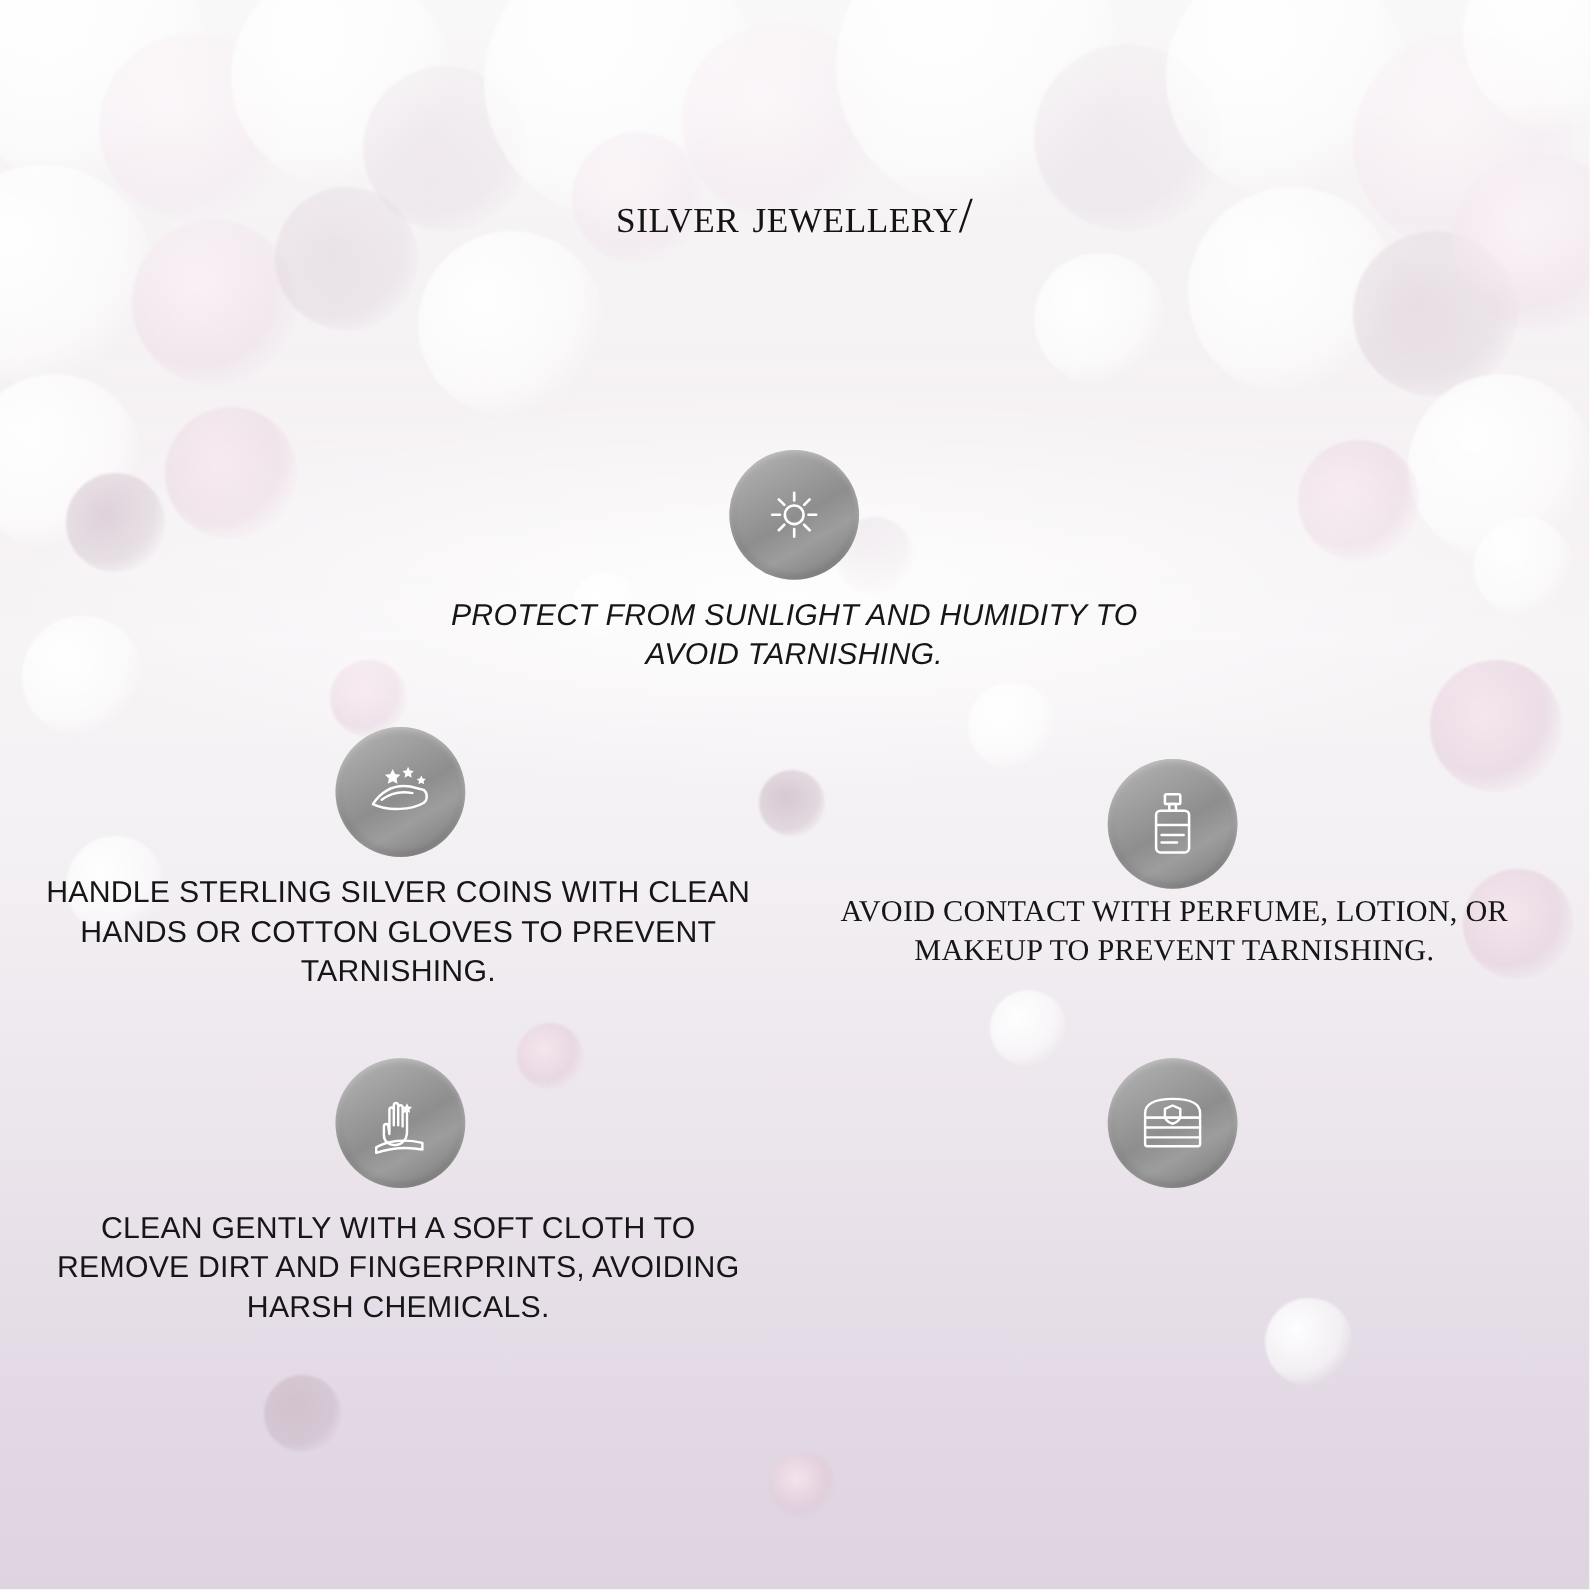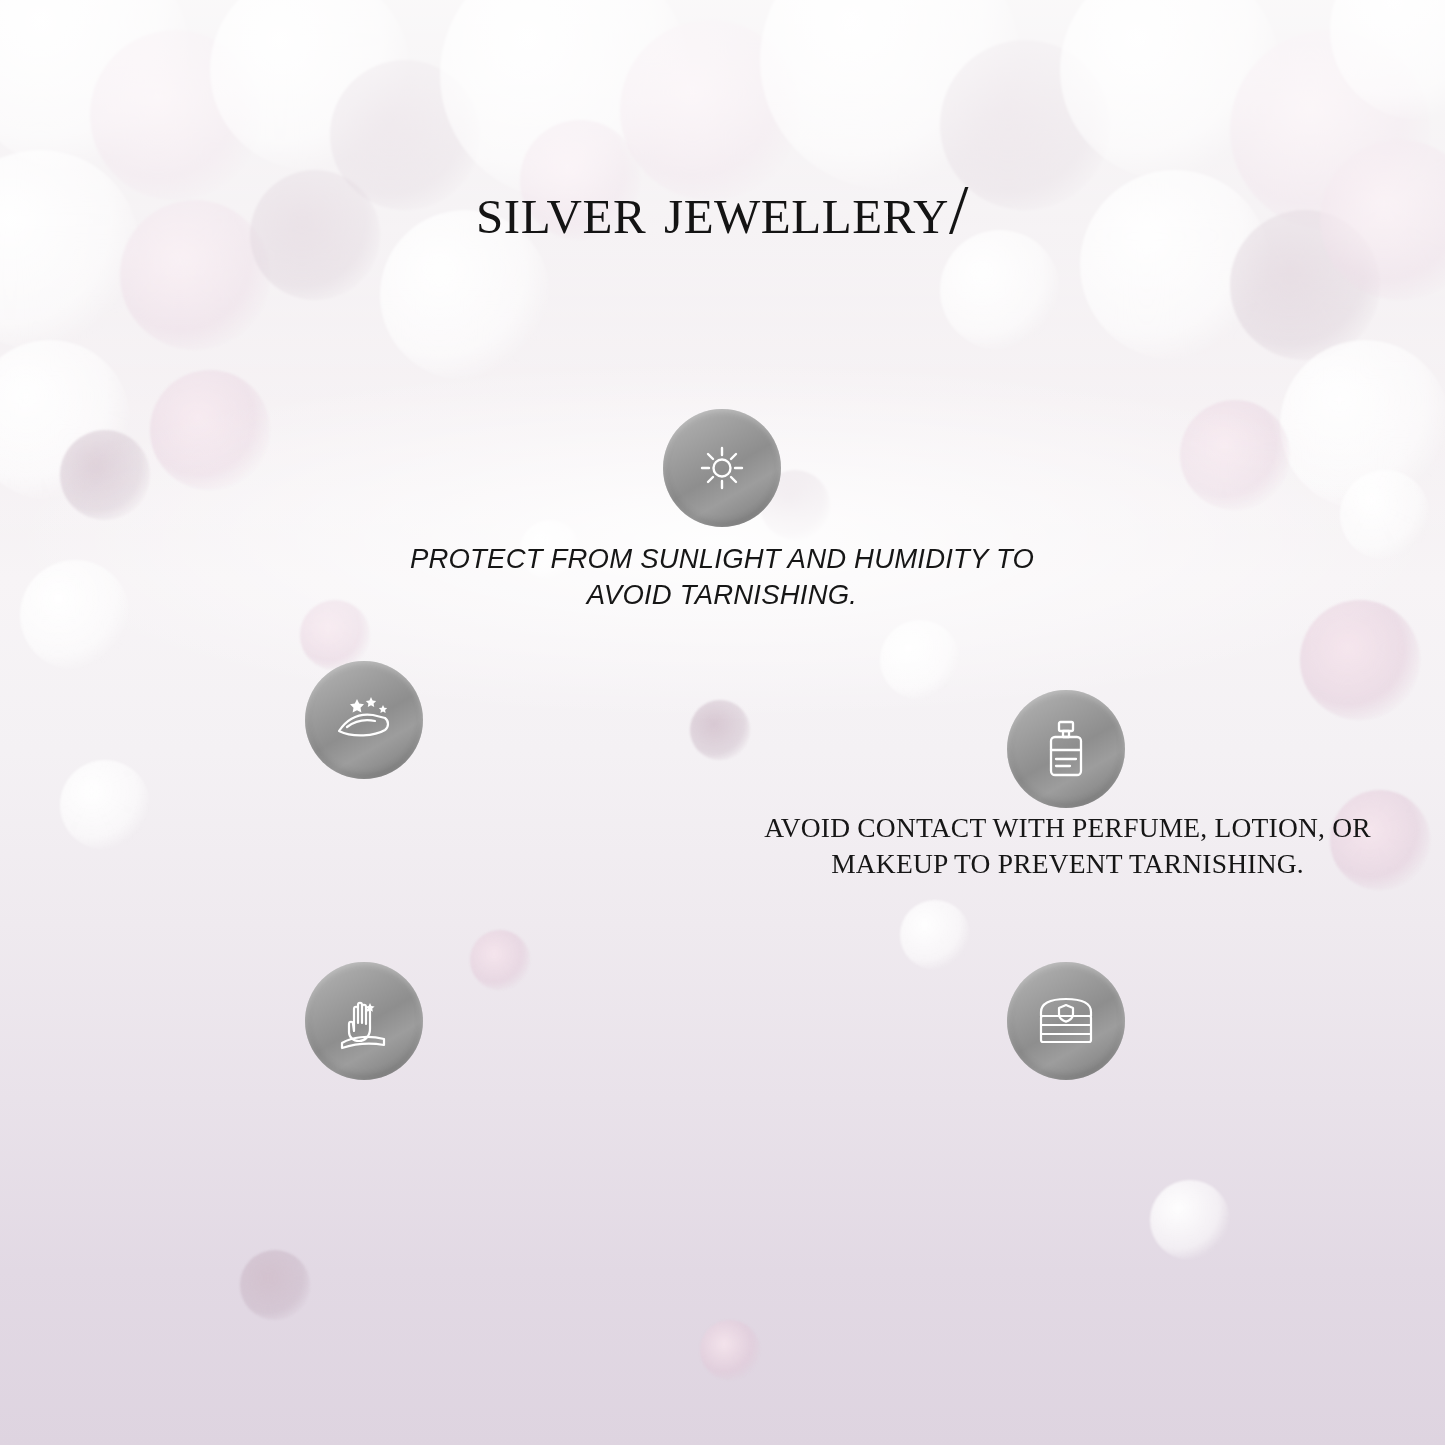--- a/index.html
+++ b/index.html
@@ -72,21 +72,21 @@
   }
 
   .title {
     position: absolute;
     top: 168px;
     left: 0;
     width: 100%;
     text-align: center;
     font-family: "Liberation Serif", serif;
     color: #141414;
-    font-size: 70px;
+    font-size: 46px;
     line-height: 1.20;
     letter-spacing: 0.5px;
     font-weight: normal;
   }
   .title .l1, .title .l2 {
     display: block;
     font-variant: small-caps;
     text-transform: lowercase;
   }
   .title .l1::first-letter, .title .l2::first-letter { font-size: 1em; }
@@ -219,20 +219,21 @@
       <span>
         <svg width="62" height="58" viewBox="0 0 62 58" fill="none" stroke="#ffffff" stroke-width="2.2" stroke-linejoin="round" stroke-linecap="round">
           <path d="M6 40 C14 28, 26 22, 40 24 L52 27 C56 30, 56 36, 52 39 C42 45, 20 47, 6 40 Z" fill="none"></path>
           <path d="M14 36 C22 30, 32 28, 42 30"></path>
           <path d="M24 8 l2.2 4.6 4.8 .7 -3.5 3.4 .9 4.9 -4.4-2.3 -4.4 2.3 .9-4.9 -3.5-3.4 4.8-.7z" fill="#ffffff" stroke="none"></path>
           <path d="M38 6 l1.6 3.4 3.6 .5 -2.6 2.5 .6 3.6 -3.2-1.7 -3.2 1.7 .6-3.6 -2.6-2.5 3.6-.5z" fill="#ffffff" stroke="none"></path>
           <path d="M50 14 l1.3 2.7 2.9 .4 -2.1 2 .5 2.9 -2.6-1.4 -2.6 1.4 .5-2.9 -2.1-2 2.9-.4z" fill="#ffffff" stroke="none"></path>
         </svg>
       </span>
     </div>
+    <div class="caption cap-2">HANDLE STERLING SILVER COINS WITH CLEAN HANDS OR COTTON GLOVES TO PREVENT TARNISHING.</div>
 
     <div class="badge badge-3">
       <span>
         <svg width="52" height="60" viewBox="0 0 52 60" fill="none" stroke="#ffffff" stroke-width="2.3" stroke-linejoin="round" stroke-linecap="round">
           <rect x="19" y="3" width="14" height="9" rx="1.5"></rect>
           <rect x="23" y="12" width="6" height="6"></rect>
           <rect x="11" y="18" width="30" height="38" rx="4"></rect>
           <line x1="11" y1="31" x2="41" y2="31"></line>
           <line x1="16" y1="40" x2="36" y2="40"></line>
           <line x1="16" y1="47" x2="30" y2="47"></line>
@@ -243,20 +244,21 @@
 
     <div class="badge badge-4">
       <span>
         <svg width="60" height="60" viewBox="0 0 60 60" fill="none" stroke="#ffffff" stroke-width="2.2" stroke-linejoin="round" stroke-linecap="round">
           <path d="M20 40 L20 18 C20 15, 24 15, 24 18 L24 32 L24 14 C24 11, 28 11, 28 14 L28 32 L28 16 C28 13, 32 13, 32 16 L32 33 L32 21 C32 18, 36 18, 36 21 L36 38 C36 45, 31 50, 25 50 C19 50, 15 46, 15 41 L15 33 C15 30, 19 30, 19 33 Z"></path>
           <path d="M8 52 C18 46, 34 44, 50 48 L50 54 C34 51, 20 53, 8 57 Z"></path>
           <path d="M36 12 l1.4 3 3.2 .4 -2.3 2.2 .5 3.2 -2.8-1.5 -2.8 1.5 .5-3.2 -2.3-2.2 3.2-.4z" fill="#ffffff" stroke="none"></path>
         </svg>
       </span>
     </div>
+    <div class="caption cap-4">CLEAN GENTLY WITH A SOFT CLOTH TO REMOVE DIRT AND FINGERPRINTS, AVOIDING HARSH CHEMICALS.</div>
 
     <div class="badge badge-5">
       <span>
         <svg width="62" height="54" viewBox="0 0 62 54" fill="none" stroke="#ffffff" stroke-width="2.2" stroke-linejoin="round" stroke-linecap="round">
           <path d="M6 18 C6 10, 14 5, 31 5 C48 5, 56 10, 56 18 L56 22 L6 22 Z"></path>
           <rect x="6" y="22" width="50" height="26" rx="2"></rect>
           <line x1="6" y1="31" x2="56" y2="31"></line>
           <line x1="6" y1="40" x2="56" y2="40"></line>
           <path d="M31 11 l7 3 0 6 c0 4 -3.4 6.4 -7 7.6 -3.6 -1.2 -7 -3.6 -7 -7.6 l0 -6 z" fill="none"></path>
         </svg>

